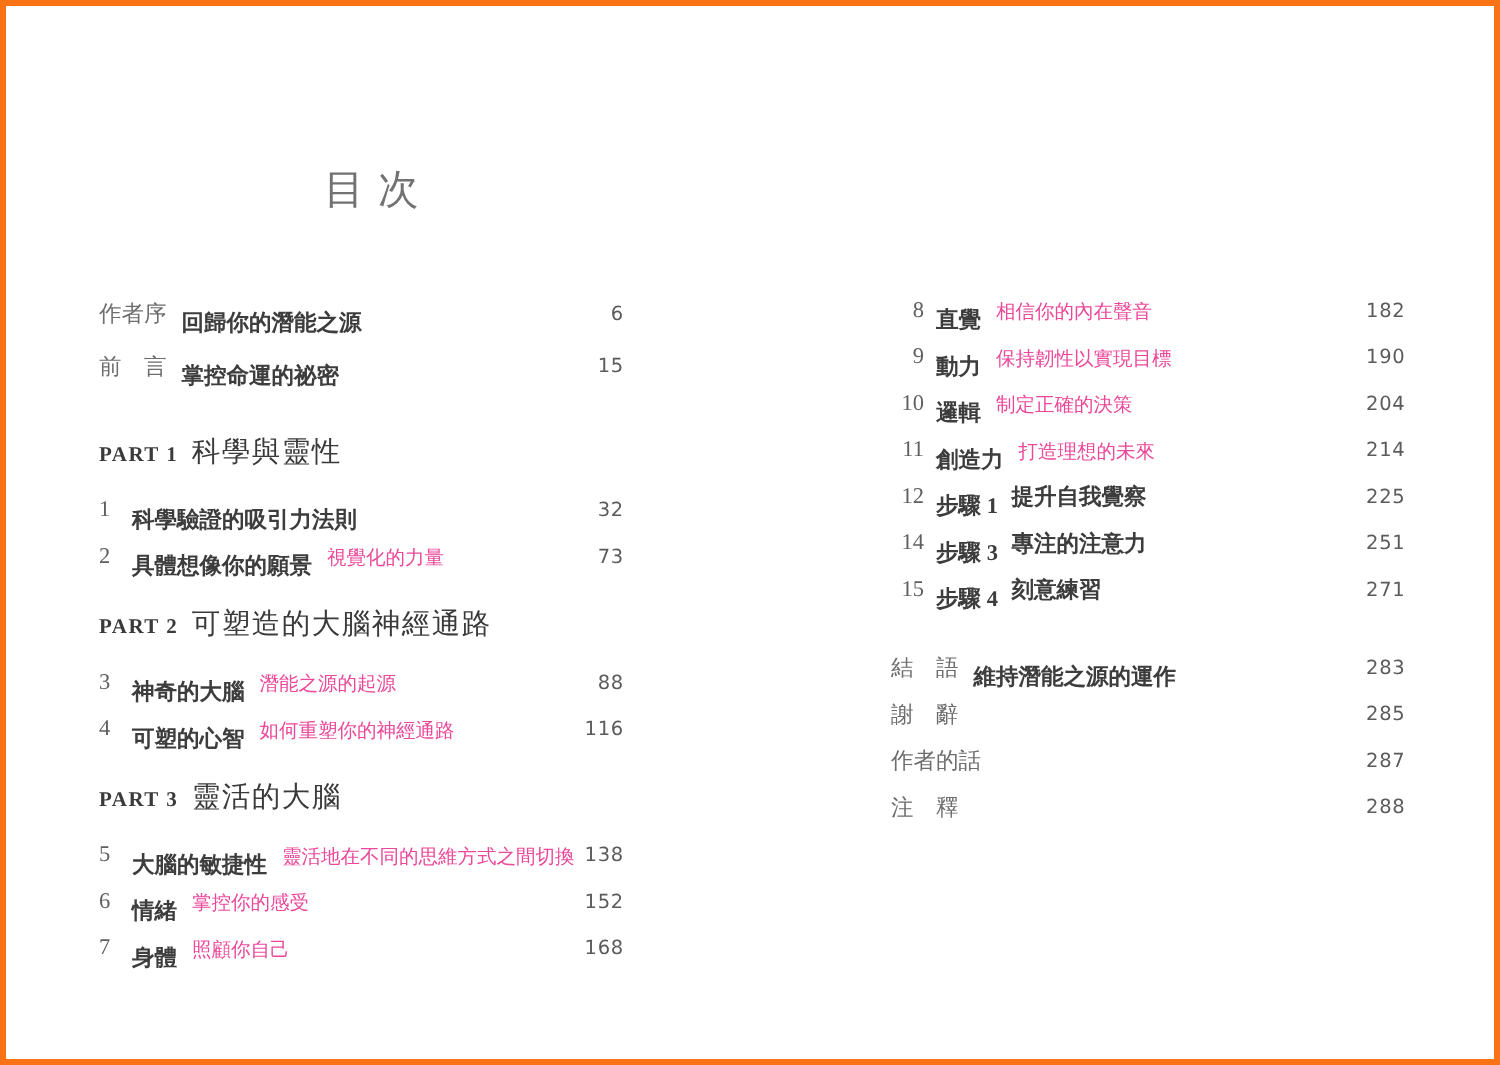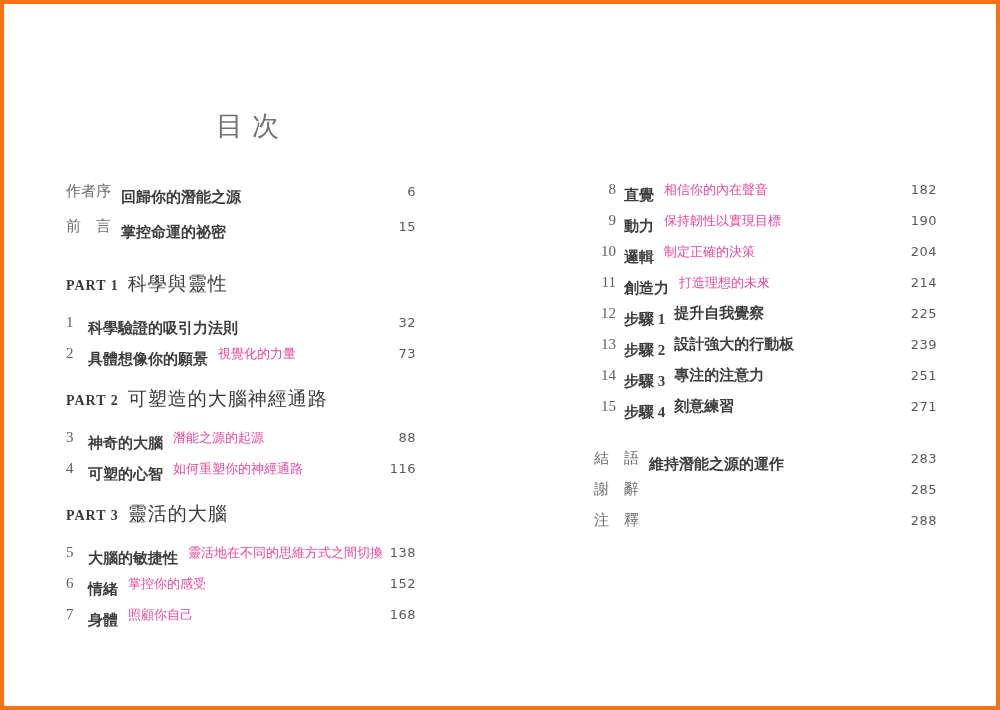--- a/index.html
+++ b/index.html
@@ -18,21 +18,21 @@
     position:absolute;
     left:212px; top:104px;
     font-family:"DejaVu Sans","Liberation Sans",sans-serif;
     font-size:27px;
     font-weight:400;
     color:#727272;
     letter-spacing:9px;
   }
   .toc-column {
     position:absolute;
-    top:170px;
+    top:188px;
     display:block;
   }
   .col-left  { left:62px;  width:350px; }
   .col-right { left:590px; width:343px; }
 
   .row {
     display:flex;
     align-items:center;
     height:31px;
     white-space:nowrap;
@@ -187,26 +187,20 @@
         <span class="chap-subtitle">打造理想的未來</span>
         <span class="page-num">214</span>
       </div>
       <div class="row chapter-row">
         <span class="chap-num">12</span>
         <span class="chap-title">步驟 1</span>
         <span class="chap-title2">提升自我覺察</span>
         <span class="page-num">225</span>
       </div>
       <div class="row chapter-row">
-        <span class="chap-num">13</span>
-        <span class="chap-title">步驟 2</span>
-        <span class="chap-title2">設計強大的行動板</span>
-        <span class="page-num">239</span>
-      </div>
-      <div class="row chapter-row">
         <span class="chap-num">14</span>
         <span class="chap-title">步驟 3</span>
         <span class="chap-title2">專注的注意力</span>
         <span class="page-num">251</span>
       </div>
       <div class="row chapter-row">
         <span class="chap-num">15</span>
         <span class="chap-title">步驟 4</span>
         <span class="chap-title2">刻意練習</span>
         <span class="page-num">271</span>
@@ -214,17 +208,21 @@
       <div class="row back-row">
         <span class="row-label">結　語</span>
         <span class="chap-title">維持潛能之源的運作</span>
         <span class="page-num">283</span>
       </div>
       <div class="row back-row">
         <span class="row-label">謝　辭</span>
         <span class="page-num">285</span>
       </div>
       <div class="row back-row">
+        <span class="row-label">作者的話</span>
+        <span class="page-num">287</span>
+      </div>
+      <div class="row back-row">
         <span class="row-label">注　釋</span>
         <span class="page-num">288</span>
       </div>
     </div>
 </div>
 
 </body></html>

